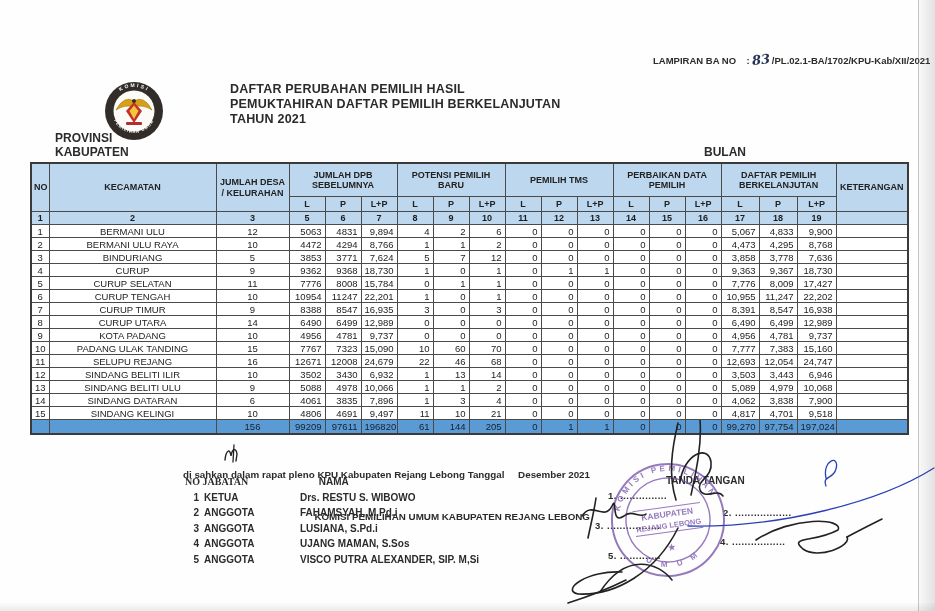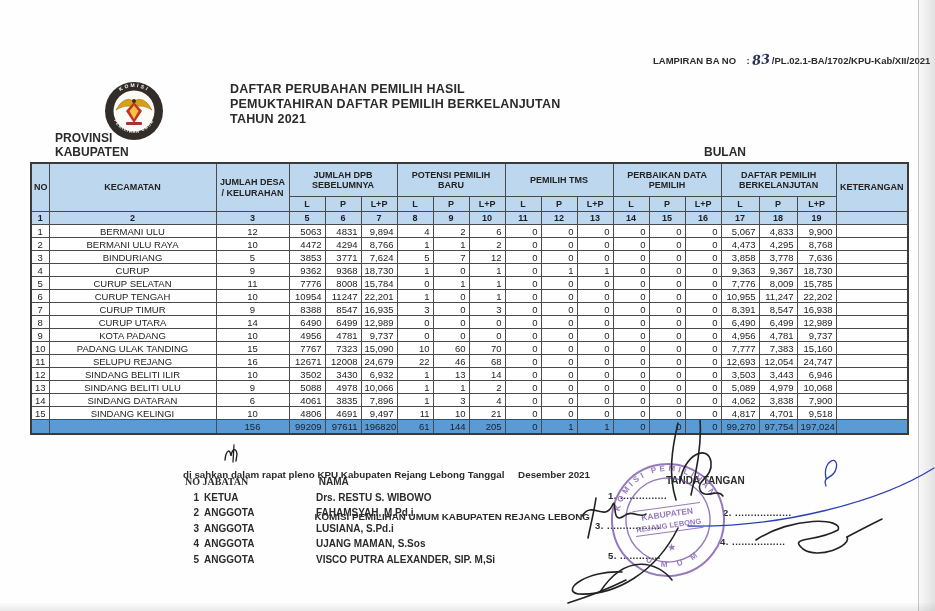--- a/index.html
+++ b/index.html
@@ -49,21 +49,21 @@
   .c-right{text-align:right;}
 
   
   .approval{left:150px;top:440px;width:440px;text-align:right;font-size:9.8px;
     font-weight:700;line-height:14px;color:#2b2b2b;white-space:pre;}
 
   
   .officials{left:185px;top:474px;font-size:10px;font-weight:700;color:#2b2b2b;line-height:15.5px;}
   .off-row{white-space:nowrap;}
   .off-no{display:inline-block;width:14px;text-align:right;margin-right:5px;}
-  .off-jab{display:inline-block;width:112px;}
+  .off-jab{display:inline-block;width:96px;}
   .off-head-left{display:inline-block;width:131px;font-family:Liberation Serif, serif;}
 
   
   .ttd-label{left:666px;top:475px;font-size:10px;font-weight:700;color:#2b2b2b;}
   .sigline{font-size:9.5px;font-weight:700;color:#2b2b2b;letter-spacing:.5px;}
 
   
   .edge-right{left:918px;top:0;width:17px;height:611px;
     background:linear-gradient(to right,rgba(90,90,90,0.03),rgba(90,90,90,0.18));
     border-left:1px solid rgba(120,120,120,0.25);}
@@ -279,21 +279,21 @@
         <td class="c-right">1</td>
         <td class="c-right">1</td>
         <td class="c-right">0</td>
         <td class="c-right">0</td>
         <td class="c-right">0</td>
         <td class="c-right">0</td>
         <td class="c-right">0</td>
         <td class="c-right">0</td>
         <td class="c-right">7,776</td>
         <td class="c-right">8,009</td>
-        <td class="c-right">15,785</td>
+        <td class="c-right">17,427</td>
         <td class="c-right"></td>
       </tr>
       <tr class="data-row">
         <td class="c-center">6</td>
         <td class="c-left">CURUP TENGAH</td>
         <td class="c-center">10</td>
         <td class="c-right">10954</td>
         <td class="c-right">11247</td>
         <td class="c-right">22,201</td>
         <td class="c-right">1</td>

